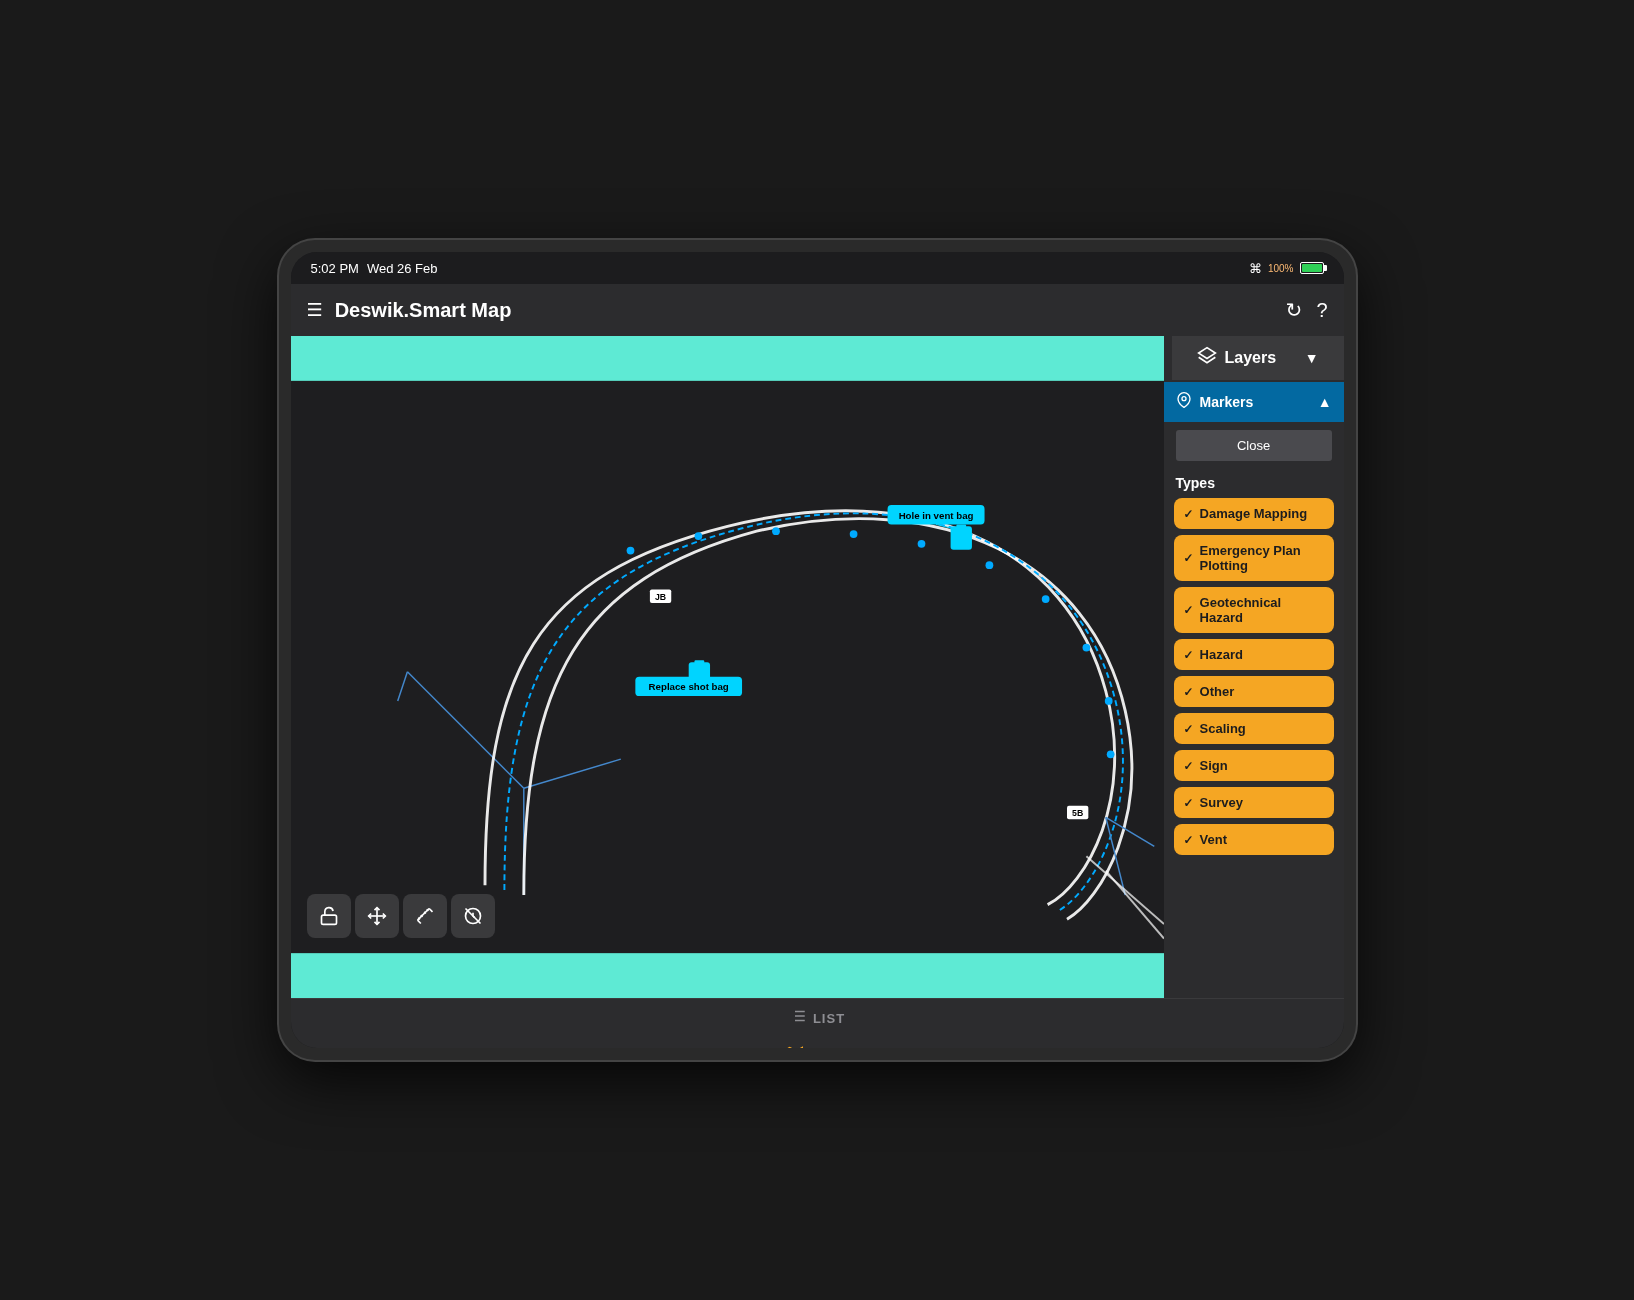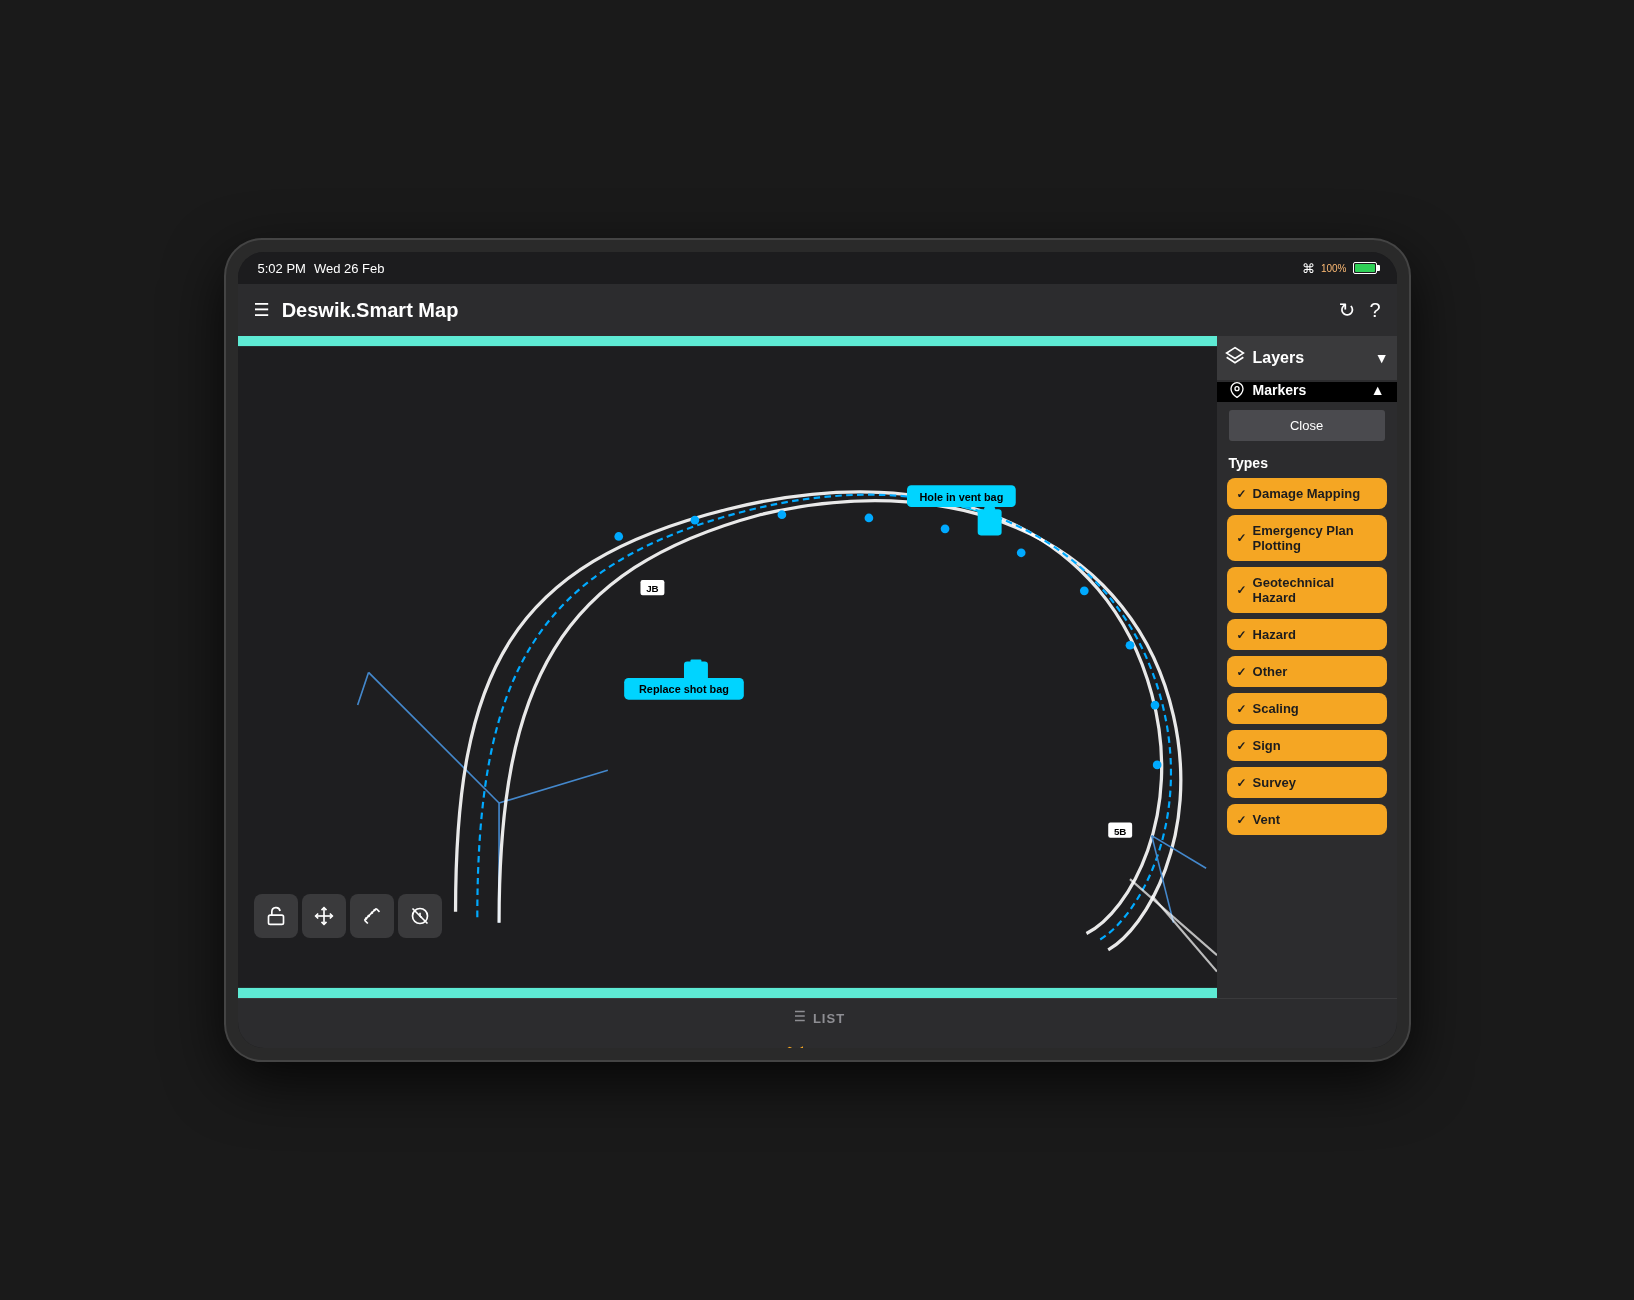--- a/index.html
+++ b/index.html
@@ -5,21 +5,21 @@
     * { box-sizing: border-box; margin: 0; padding: 0; }
     body {
       background: #1a1a1a;
       display: flex;
       align-items: center;
       justify-content: center;
       min-height: 100vh;
       font-family: -apple-system, BlinkMacSystemFont, 'Helvetica Neue', Arial, sans-serif;
     }
     .device-outer {
-      width: 1183px;
+      width: 1077px;
       height: 820px;
       background: #2a2a2a;
       border-radius: 36px;
       padding: 12px;
       box-shadow: 0 0 0 2px #444, 0 20px 60px rgba(0,0,0,0.8);
       position: relative;
     }
     .device-inner {
       width: 100%;
       height: 100%;
@@ -152,38 +152,39 @@
       width: 180px;
       background: #2c2c2e;
       display: flex;
       flex-direction: column;
       overflow-y: auto;
     }
     
     .layers-header {
       display: flex;
       align-items: center;
-      padding: 10px 8px;
+      padding: 10px 25px;
       background: #3a3a3c;
       cursor: pointer;
       gap: 8px;
+      margin-left: 8px;
     }
     .layers-label {
       color: #fff;
       font-size: 16px;
       font-weight: 600;
       flex: 1;
     }
     .layers-chevron { color: #fff; font-size: 14px; }
     
     .markers-header {
       display: flex;
-      align-items: flex-start;
-      padding: 0 12px;
-      background: #000000;
+      align-items: center;
+      padding: 10px 12px;
+      background: #0369a1;
       cursor: pointer;
       gap: 8px;
       margin-top: 2px;
     }
     .markers-label {
       color: #fff;
       font-size: 14px;
       font-weight: 600;
       flex: 1;
     }

